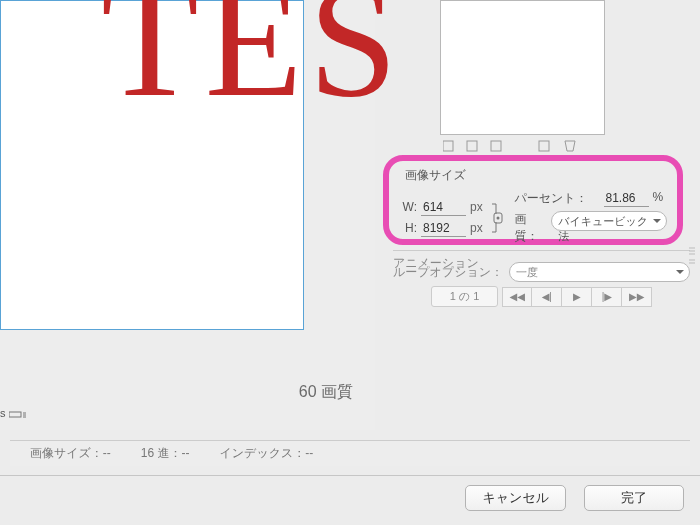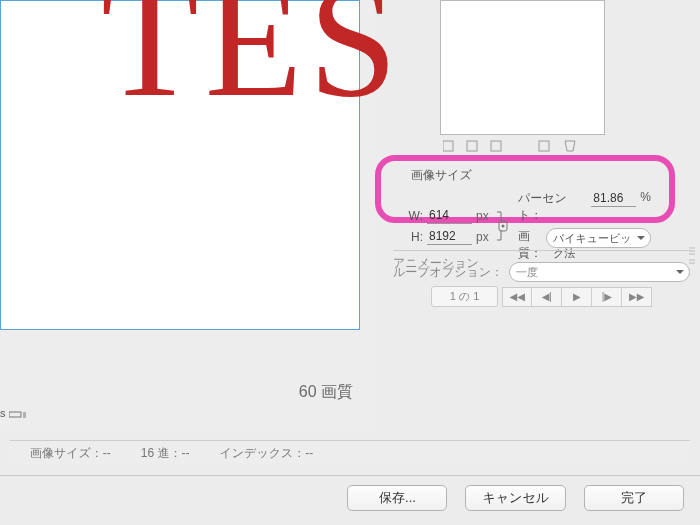--- a/index.html
+++ b/index.html
@@ -18,21 +18,21 @@
   .preview-pane {
     position: absolute;
     left: 0; top: 0;
     width: 375px;
     height: 430px;
     background: #ededed;
   }
   .canvas-outline {
     position: absolute;
     left: 0; top: 0;
-    width: 360px;
+    width: 304px;
     height: 330px;
     border: 1px solid #59a3d6;
     background: #fff;
   }
   .canvas-text {
     position: absolute;
     left: 100px; top: -40px;
     font-family: "Times New Roman", serif;
     font-size: 160px;
     color: #c22727;
@@ -73,26 +73,26 @@
     position: absolute;
     left: 68px; top: 140px;
     color: #8c8c8c;
     font-size: 13px;
     letter-spacing: 12px;
   }
 
   
   .pink-wrap {
     position: absolute;
-    left: 0; top: 155px;
-    width: 300px; height: 68px;
+    left: 8px; top: 155px;
+    width: 300px; height: 90px;
     border: 6px solid #e84db4;
     border-radius: 20px;
     background: #ececec;
-    padding: 6px 24px;
+    padding: 6px 10px;
   }
   .group-title {
     font-size: 12px;
     color: #555;
     margin-bottom: 6px;
     margin-left: 6px;
   }
   .size-grid {
     display: flex;
     align-items: center;
@@ -311,21 +311,18 @@
 <div class="info-bar">
   <span>画像サイズ：--</span>
   <span>16 進：--</span>
   <span>インデックス：--</span>
 </div>
 
 <div class="divider"></div>
 
 <div class="buttons">
   <div class="btn">
-      <span>保存...</span>
-    </div>
-  <div class="btn">
       <span>キャンセル</span>
     </div>
   <div class="btn">
       <span>完了</span>
     </div>
 </div>
 
 </body></html>

